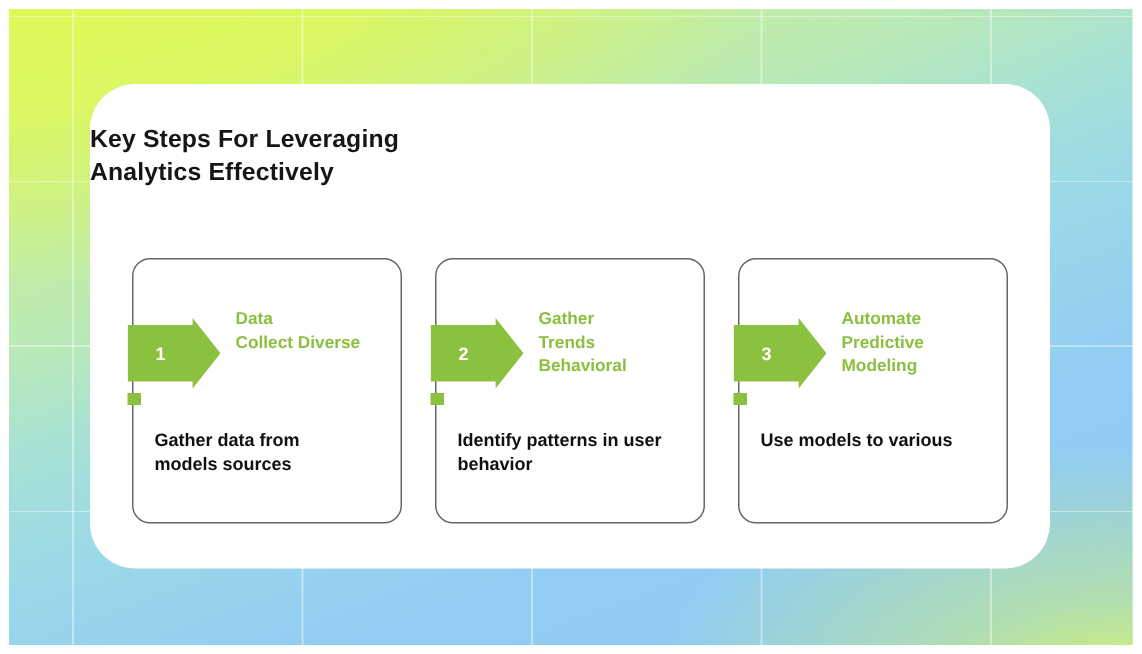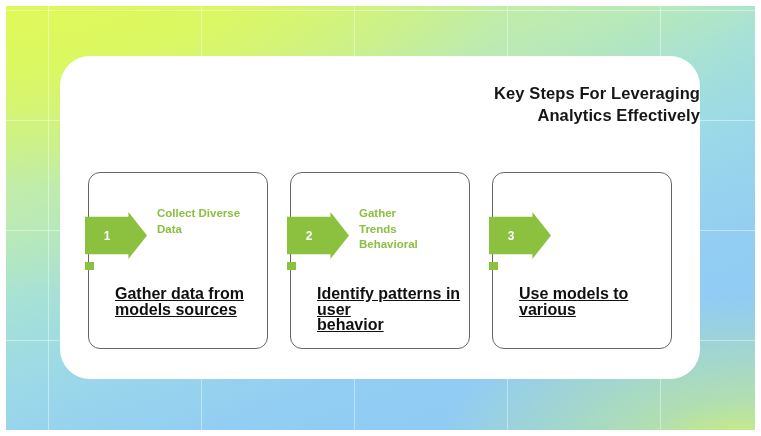--- a/index.html
+++ b/index.html
@@ -58,21 +58,21 @@
     height: 323px;
     background: #ffffff;
     border-radius: 30px;
   }
 
   #title {
     position: absolute;
     left: 0;
     top: 26px;
     width: 100%;
-    text-align: right;
+    text-align: left;
     color: #161616;
     font-size: 16.5px;
     font-weight: bold;
     line-height: 22px;
     letter-spacing: 0.1px;
   }
 
   
   #cards {
     position: absolute;
@@ -144,28 +144,27 @@
     top: 33px;
     width: 104px;
     color: #8cbf3f;
     font-size: 11.5px;
     font-weight: bold;
     line-height: 15.5px;
   }
 
   .card-body {
     position: absolute;
-    left: 26px;
+    left: 14px;
     top: 113px;
     width: 152px;
     color: #101010;
-    font-size: 16px;
+    font-size: 12px;
     font-weight: bold;
     line-height: 15.5px;
-    text-decoration: underline;
   }
 </style>
 </head>
 <body>
 
 <div id="canvas">
 
   <div id="gradient-bg">
     <div id="grid-lines"></div>
   </div>
@@ -179,22 +178,22 @@
 
     <div id="cards">
 
       <div class="card">
         <div class="arrow-wrap">
           <div class="arrow"></div>
           <div class="arrow-num">1</div>
           <div class="arrow-tab"></div>
         </div>
         <div class="card-heading">
+          <div>Data</div>
           <div>Collect Diverse</div>
-          <div>Data</div>
         </div>
         <div class="card-body">
           <div>Gather data from</div>
           <div>models sources</div>
         </div>
       </div>
 
       <div class="card">
         <div class="arrow-wrap">
           <div class="arrow"></div>
@@ -211,20 +210,25 @@
           <div>behavior</div>
         </div>
       </div>
 
       <div class="card">
         <div class="arrow-wrap">
           <div class="arrow"></div>
           <div class="arrow-num">3</div>
           <div class="arrow-tab"></div>
         </div>
+        <div class="card-heading">
+          <div>Automate</div>
+          <div>Predictive</div>
+          <div>Modeling</div>
+        </div>
         <div class="card-body">
           <div>Use models to various</div>
         </div>
       </div>
 
     </div>
   </div>
 </div>
 
 </body></html>

